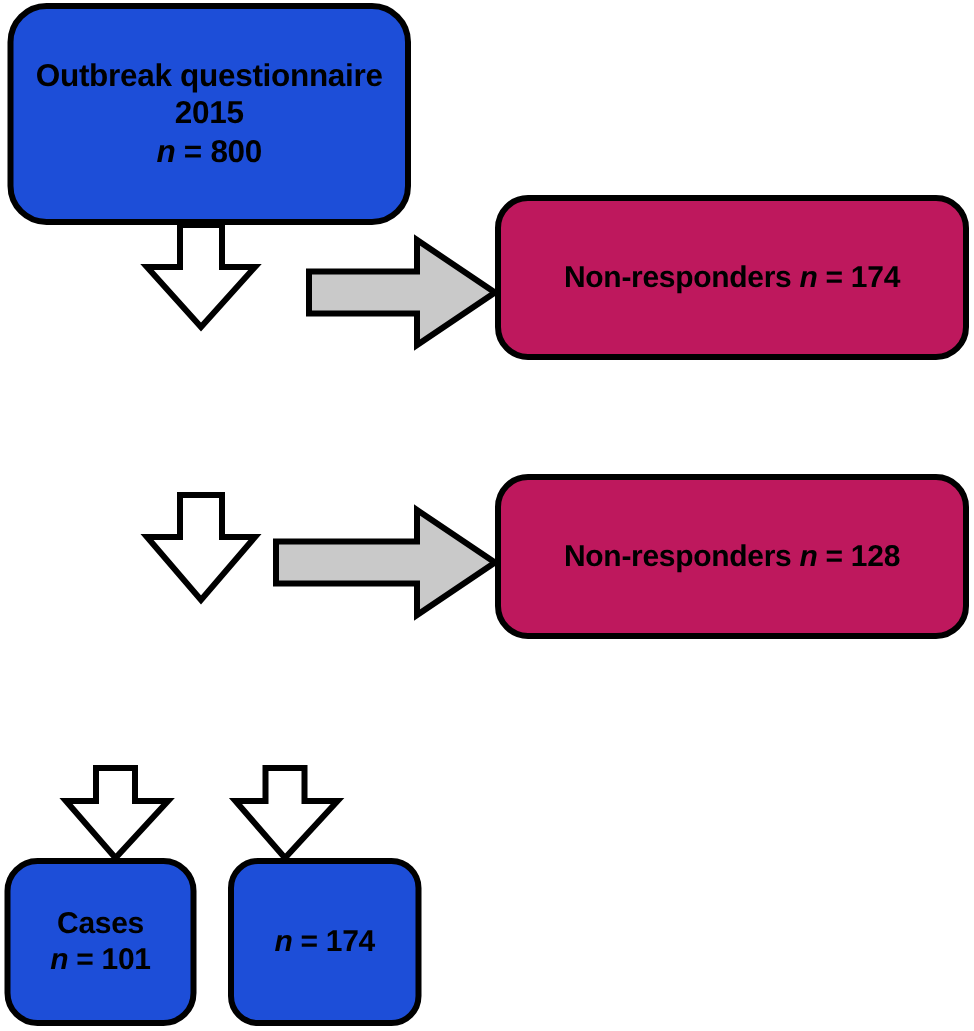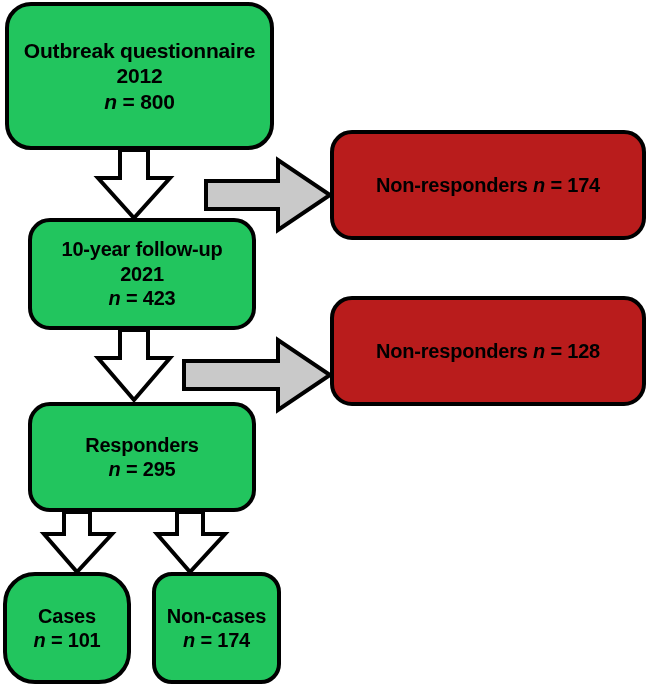--- a/index.html
+++ b/index.html
@@ -12,33 +12,33 @@
     width: 649px;
     height: 687px;
     background: #ffffff;
     font-family: "Liberation Sans", sans-serif;
     overflow: hidden;
   }
   .node {
     position: absolute;
     box-sizing: border-box;
     border: 4px solid #000000;
-    background: #22c55e;
+    background: #1d4ed8;
     display: flex;
     flex-direction: column;
     align-items: center;
     justify-content: center;
     text-align: center;
     color: #000000;
     font-weight: bold;
     line-height: 1.22;
     letter-spacing: -0.2px;
   }
   .node.gray {
-    background: #b91c1c;
+    background: #be185d;
   }
   .node .line {
     display: block;
     white-space: nowrap;
   }
   .node .line i {
     font-style: italic;
   }
 
   
@@ -52,35 +52,35 @@
     border-radius: 22px;
     font-size: 20px;
   }
   #node-responders {
     left: 28px; top: 402px; width: 228px; height: 110px;
     border-radius: 22px;
     font-size: 20px;
   }
   #node-cases {
     left: 3px; top: 572px; width: 128px; height: 112px;
-    border-radius: 32px;
+    border-radius: 22px;
     font-size: 20px;
   }
   #node-noncases {
     left: 152px; top: 572px; width: 129px; height: 112px;
     border-radius: 20px;
     font-size: 20px;
   }
   #node-excluded-1 {
     left: 330px; top: 130px; width: 316px; height: 110px;
     border-radius: 22px;
     font-size: 20px;
   }
   #node-excluded-2 {
-    left: 330px; top: 296px; width: 316px; height: 110px;
+    left: 330px; top: 316px; width: 316px; height: 110px;
     border-radius: 22px;
     font-size: 20px;
     text-align: right;
   }
 
   .arrow {
     position: absolute;
   }
   .arrow svg {
     display: block;
@@ -94,82 +94,72 @@
   #arrow-right-1 { left: 204px; top: 157px; }
   #arrow-right-2 { left: 182px; top: 337px; }
 </style>
 </head>
 <body>
 
 <div id="flowchart">
 
   <div class="node" id="node-outbreak">
     <span class="line">Outbreak questionnaire</span>
-    <span class="line">2012</span>
+    <span class="line">2015</span>
     <span class="line"><i>n</i> <span>= 800</span></span>
   </div>
 
   <div class="arrow" id="arrow-down-1">
     <svg width="76" height="70" viewBox="0 0 76 70" aria-hidden="true">
       <polygon points="24,0 52,0 52,28 74,28 38,68 2,28 24,28" fill="#ffffff" stroke="#000000" stroke-width="4" stroke-linejoin="miter"></polygon>
     </svg>
   </div>
 
   <div class="arrow" id="arrow-right-1">
     <svg width="128" height="76" viewBox="0 0 128 76" aria-hidden="true">
       <polygon points="2,24 74,24 74,3 126,38 74,73 74,52 2,52" fill="#c9c9c9" stroke="#000000" stroke-width="4" stroke-linejoin="miter"></polygon>
     </svg>
   </div>
 
   <div class="node gray" id="node-excluded-1">
     <span class="line"><span>Non-responders </span><i>n</i><span> = 174</span></span>
   </div>
 
-  <div class="node" id="node-followup">
-    <span class="line">10-year follow-up</span>
-    <span class="line">2021</span>
-    <span class="line"><i>n</i> <span>= 423</span></span>
-  </div>
 
   <div class="arrow" id="arrow-down-2">
     <svg width="76" height="72" viewBox="0 0 76 72" aria-hidden="true">
       <polygon points="24,0 52,0 52,28 74,28 38,70 2,28 24,28" fill="#ffffff" stroke="#000000" stroke-width="4" stroke-linejoin="miter"></polygon>
     </svg>
   </div>
 
   <div class="arrow" id="arrow-right-2">
     <svg width="150" height="76" viewBox="0 0 150 76" aria-hidden="true">
       <polygon points="2,24 96,24 96,3 148,38 96,73 96,52 2,52" fill="#c9c9c9" stroke="#000000" stroke-width="4" stroke-linejoin="miter"></polygon>
     </svg>
   </div>
 
   <div class="node gray" id="node-excluded-2">
     <span class="line"><span>Non-responders </span><i>n</i><span> = 128</span></span>
   </div>
 
-  <div class="node" id="node-responders">
-    <span class="line">Responders</span>
-    <span class="line"><i>n</i> <span>= 295</span></span>
-  </div>
 
   <div class="arrow" id="arrow-down-3">
     <svg width="72" height="62" viewBox="0 0 72 62" aria-hidden="true">
       <polygon points="22,0 48,0 48,22 70,22 35,60 2,22 22,22" fill="#ffffff" stroke="#000000" stroke-width="4" stroke-linejoin="miter"></polygon>
     </svg>
   </div>
 
   <div class="arrow" id="arrow-down-4">
     <svg width="72" height="62" viewBox="0 0 72 62" aria-hidden="true">
       <polygon points="22,0 48,0 48,22 70,22 35,60 2,22 22,22" fill="#ffffff" stroke="#000000" stroke-width="4" stroke-linejoin="miter"></polygon>
     </svg>
   </div>
 
   <div class="node" id="node-cases">
     <span class="line">Cases</span>
     <span class="line"><i>n</i> <span>= 101</span></span>
   </div>
 
   <div class="node" id="node-noncases">
-    <span class="line">Non-cases</span>
     <span class="line"><i>n</i> <span>= 174</span></span>
   </div>
 
 </div>
 
 </body></html>

